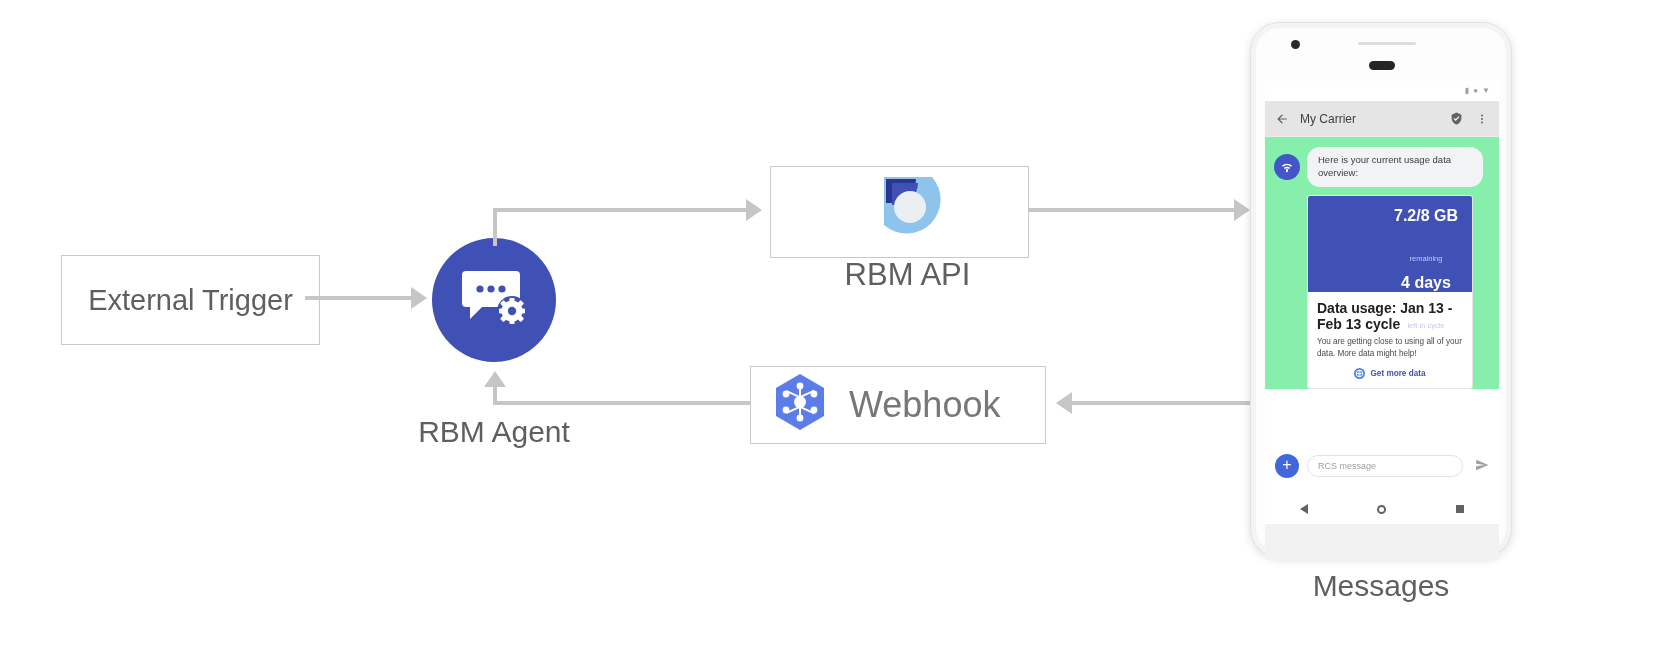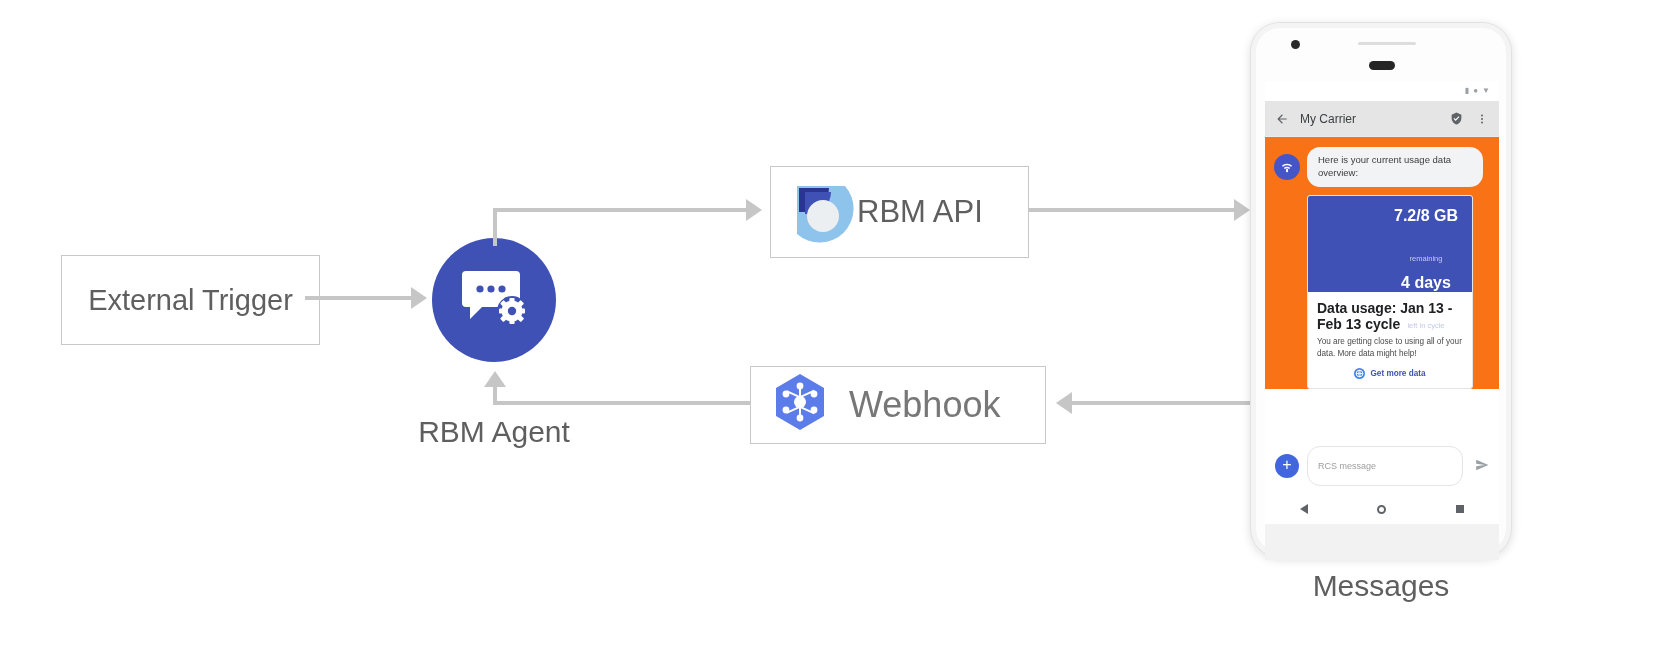--- a/index.html
+++ b/index.html
@@ -28,21 +28,21 @@
   
   #external-trigger {
     left: 61px; top: 255px; width: 259px; height: 90px;
     justify-content: center;
   }
   #external-trigger .boxlabel { font-size: 29px; color: #5f5f5f; }
 
   
   #rbm-api-box {
     left: 770px; top: 166px; width: 259px; height: 92px;
-    padding-left: 16px; gap: 2px;
+    padding-left: 16px; gap: 18px; flex-direction: column;
   }
   #rbm-api-box .boxlabel { font-size: 31px; color: #5f5f5f; }
 
   
   #webhook-box {
     left: 750px; top: 366px; width: 296px; height: 78px;
     padding-left: 16px; gap: 16px;
   }
   #webhook-box .boxlabel { font-size: 36px; color: #777; }
 
@@ -118,21 +118,21 @@
   
   #app-bar {
     height: 36px; display: flex; align-items: center;
     padding: 0 9px; gap: 10px; background: #e5e5e5;
     border-bottom: 1px solid #ececec;
   }
   #app-bar .title { font-size: 12px; color: #3c4043; flex: 1; }
   .appbar-ico { width: 16px; height: 16px; display:flex; align-items:center; justify-content:center; }
 
   
-  #conversation { padding: 10px 9px 0 9px; background: #f97316; }
+  #conversation { padding: 10px 9px 0 9px; background: #86efac; }
   #bubble-row { display: flex; gap: 7px; align-items: flex-start; }
   #agent-avatar {
     flex: 0 0 auto; width: 26px; height: 26px; border-radius: 50%;
     background: #4355c7; display:flex; align-items:center; justify-content:center;
     margin-top: 7px;
   }
   #greeting-bubble {
     background: #f1f3f4; border-radius: 13px;
     padding: 7px 11px; font-size: 9.5px; line-height: 1.35; color: #3c4043;
     max-width: 176px;
@@ -181,21 +181,21 @@
     position: absolute; left: 0; bottom: 36px; width: 234px;
     height: 44px; display: flex; align-items: center; gap: 8px;
     padding: 0 10px; background: #fff;
   }
   #plus-button {
     width: 24px; height: 24px; border-radius: 50%; background: #4267dd;
     color: #fff; font-size: 16px; line-height: 22px; text-align: center;
     flex: 0 0 auto; font-weight: 300;
   }
   #rcs-input {
-    flex: 1; height: 40px; border: 1px solid #e4e4e4; border-radius: 13px;
+    flex: 1; height: 22px; border: 1px solid #e4e4e4; border-radius: 13px;
     display: flex; align-items: center; padding: 0 10px;
     font-size: 9px; color: #9e9e9e;
   }
   #send-icon { margin-left: 4px; color: #9aa0a6; font-size: 12px; }
 
   
   #nav-bar {
     position: absolute; left: 0; bottom: 0; width: 234px; height: 30px;
     display: flex; align-items: center; justify-content: space-around;
     background: #ffffff;

